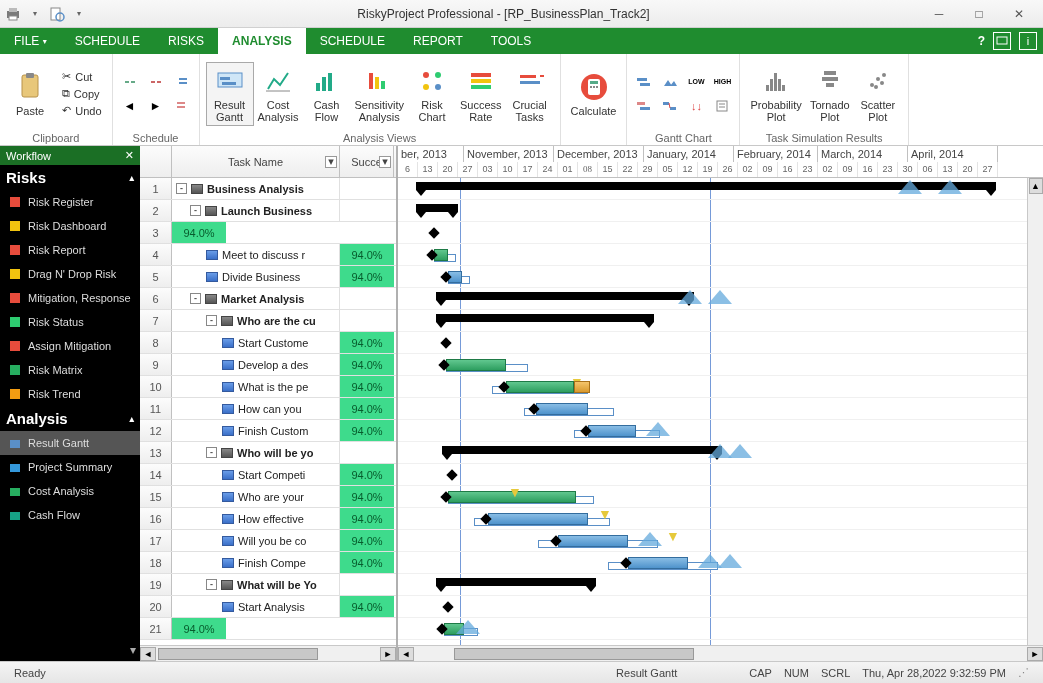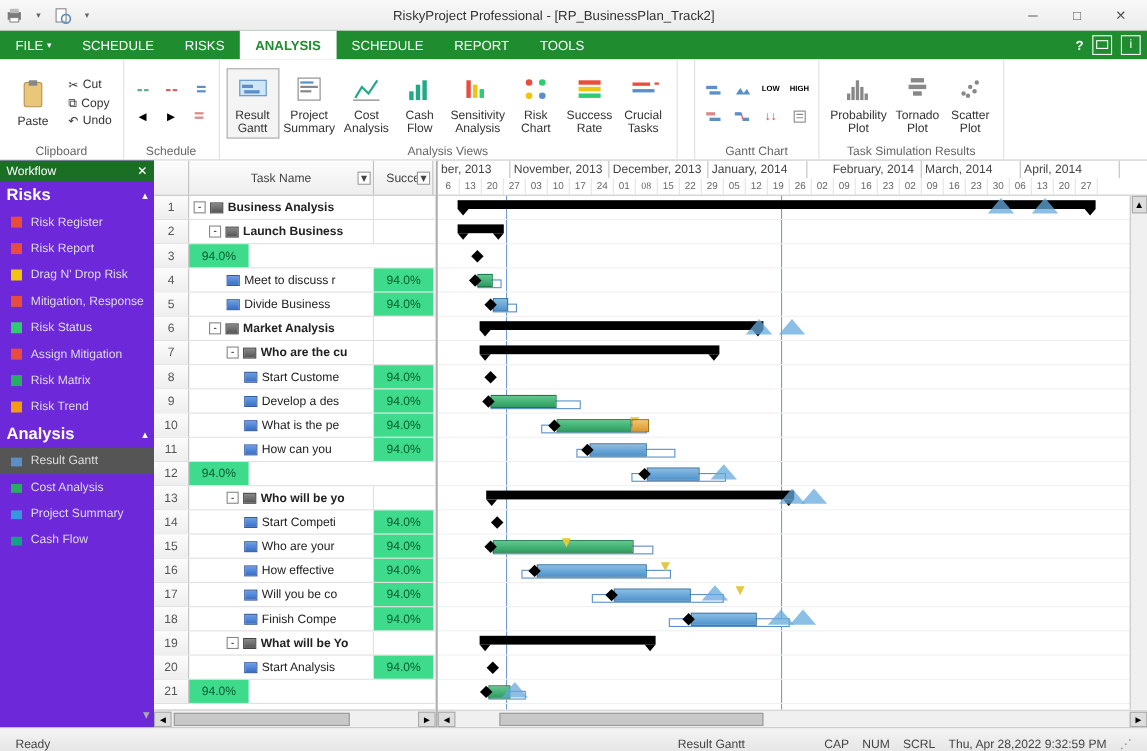--- a/index.html
+++ b/index.html
@@ -30,21 +30,21 @@
 .bigbtn.sel { border:1px solid #a9a9a9; background:#f4f4f4;}
 .bigbtn .bicon { width:32px; height:32px; margin-bottom:2px;}
 .bigbtn .btxt { font-size:11px; text-align:center; line-height:12px; color:#333;}
 .smallcol { display:flex; flex-direction:column; gap:2px; margin-left:4px;}
 .smallbtn { display:flex; align-items:center; gap:4px; padding:1px 4px; font-size:11px; cursor:pointer; color:#333;}
 .iconrow { display:flex; gap:4px;}
 .iconcell{ width:22px;height:20px;border:1px solid transparent;display:flex;align-items:center;justify-content:center;cursor:pointer;}
 
 
 .main { display:flex; height:515px;}
-.sidebar { width:140px; background:#6d28d9; color:#fff; display:flex; flex-direction:column;}
+.sidebar { width:140px; background:#000000; color:#fff; display:flex; flex-direction:column;}
 .sidebar .hdr { background:#1b6f25; padding:3px 6px; font-size:11px; display:flex; justify-content:space-between; align-items:center;}
 .sidebar .section-title { font-size:15px; font-weight:bold; padding:4px 6px; display:flex; justify-content:space-between; align-items:center; color:#fff;}
 .sidebar .navitem { padding:5px 6px 5px 8px; display:flex; align-items:center; gap:6px; font-size:11px; cursor:pointer; color:#ddd;}
 .sidebar .navitem.active { background:#555;}
 .sidebar .nicon { width:14px; height:14px; flex-shrink:0;}
 .sidebar .footer { margin-top:auto; display:flex; justify-content:flex-end; padding:4px;}
 
 .content { flex:1; display:flex; position:relative; overflow:hidden;}
 
 
@@ -84,21 +84,21 @@
 .diamond{position:absolute;width:8px;height:8px;top:7px;background:#000;transform:rotate(45deg);}
 .marker{position:absolute;top:-2px;font-size:14px;}
 .vline{position:absolute;top:0;bottom:0;width:1px;background:#3a6fc8;opacity:.7;}
 .gscroll{height:16px;background:#f0f0f0;border-top:1px solid #c8c8c8;display:flex;align-items:center;}
 .gscroll .thumb{height:12px;background:#c8c8c8;border:1px solid #999;}
 .gscroll .arrow{width:16px;height:14px;background:#ddd;border:1px solid #aaa;display:flex;align-items:center;justify-content:center;font-size:9px;}
 .vscroll{width:16px;position:absolute;right:0;top:32px;bottom:16px;background:#f0f0f0;border-left:1px solid #c8c8c8;}
 .vscroll .arrow{height:16px;width:14px;background:#ddd;border:1px solid #aaa;display:flex;align-items:center;justify-content:center;font-size:9px;margin:0 auto;}
 
 
-.statusbar { height:22px; background:linear-gradient(#f4f4f4,#e6e6e6); border-top:1px solid #c8c8c8; display:flex; align-items:flex-end; padding:0 8px; font-size:11px; color:#444;}
+.statusbar { height:22px; background:linear-gradient(#f4f4f4,#e6e6e6); border-top:1px solid #c8c8c8; display:flex; align-items:center; padding:0 8px; font-size:11px; color:#444;}
 .statusbar .sp{flex:1;}
 .statusbar .seg{padding:0 6px;}
 </style>
 </head>
 <body>
 
 <div class="titlebar">
   <div class="qat">
     <span class="ic">
         <svg width="16" height="16">
@@ -212,29 +212,20 @@
         <div class="bigbtn sel">
           <div class="bicon"><svg width="32" height="32">
               <rect x="4" y="8" width="24" height="14" fill="#cfe6f7" stroke="#5a8fc7"></rect>
               <rect x="6" y="12" width="10" height="3" fill="#5a8fc7"></rect>
               <rect x="8" y="17" width="14" height="3" fill="#5a8fc7"></rect>
             </svg></div>
           <div class="btxt">Result<br>Gantt</div>
         </div>
         <div class="bigbtn">
           <div class="bicon"><svg width="32" height="32">
-              <rect x="6" y="6" width="20" height="20" fill="#fff" stroke="#888"></rect>
-              <rect x="8" y="9" width="12" height="2" fill="#5a8fc7"></rect>
-              <rect x="8" y="13" width="16" height="2" fill="#888"></rect>
-              <rect x="8" y="17" width="10" height="2" fill="#888"></rect>
-            </svg></div>
-          <div class="btxt">Project<br>Summary</div>
-        </div>
-        <div class="bigbtn">
-          <div class="bicon"><svg width="32" height="32">
               <path d="M6 24 L12 14 L18 20 L26 8" stroke="#2a8" stroke-width="2" fill="none"></path>
               <path d="M4 26 H28" stroke="#888"></path>
             </svg></div>
           <div class="btxt">Cost<br>Analysis</div>
         </div>
         <div class="bigbtn">
           <div class="bicon"><svg width="32" height="32">
               <rect x="6" y="18" width="4" height="8" fill="#2a8"></rect>
               <rect x="12" y="12" width="4" height="14" fill="#2a8"></rect>
               <rect x="18" y="8" width="4" height="18" fill="#2a8"></rect>
@@ -272,20 +263,33 @@
               <rect x="6" y="16" width="20" height="3" fill="#5a8fc7"></rect>
               <path d="M26 11 L30 11" stroke="#e74c3c" stroke-width="2"></path>
             </svg></div>
           <div class="btxt">Crucial<br>Tasks</div>
         </div>
       </div>
     <div class="label">Analysis Views</div>
   </div>
 
   <div class="rgroup">
+    <div class="body">
+      <div class="bigbtn">
+        <div class="bicon"><svg width="32" height="32">
+              <circle cx="16" cy="16" r="13" fill="#e74c3c"></circle>
+              <rect x="10" y="8" width="12" height="16" rx="2" fill="#fff"></rect>
+              <rect x="12" y="10" width="8" height="3" fill="#5a8"></rect>
+              <rect x="12" y="15" width="2" height="2" fill="#888"></rect>
+              <rect x="15" y="15" width="2" height="2" fill="#888"></rect>
+              <rect x="18" y="15" width="2" height="2" fill="#888"></rect>
+            </svg></div>
+        <div class="btxt">Calculate</div>
+      </div>
+    </div>
     <div class="label">&nbsp;</div>
   </div>
 
   <div class="rgroup" style="min-width:100px;">
     <div class="body" style="flex-direction:column;gap:4px;justify-content:center;">
       <div class="iconrow">
         <div class="iconcell">
             <svg width="16" height="12">
               <rect x="1" y="2" width="10" height="3" fill="#5a8fc7"></rect>
               <rect x="4" y="7" width="10" height="3" fill="#5a8fc7"></rect>
@@ -377,20 +381,26 @@
       </div>
     <div id="risk-items">
         <div class="navitem">
           <span class="nicon"><svg width="14" height="14">
               <rect x="2" y="2" width="10" height="10" fill="#e74c3c"></rect>
             </svg></span>
           <span>Risk Register</span>
         </div>
         <div class="navitem">
           <span class="nicon"><svg width="14" height="14">
+              <rect x="2" y="2" width="10" height="10" fill="#f1c40f"></rect>
+            </svg></span>
+          <span>Risk Dashboard</span>
+        </div>
+        <div class="navitem">
+          <span class="nicon"><svg width="14" height="14">
               <rect x="2" y="2" width="10" height="10" fill="#e74c3c"></rect>
             </svg></span>
           <span>Risk Report</span>
         </div>
         <div class="navitem">
           <span class="nicon"><svg width="14" height="14">
               <rect x="2" y="2" width="10" height="10" fill="#f1c40f"></rect>
             </svg></span>
           <span>Drag N' Drop Risk</span>
         </div>
@@ -431,29 +441,29 @@
       </div>
     <div id="analysis-items">
         <div class="navitem active">
           <span class="nicon"><svg width="14" height="14">
               <rect x="2" y="4" width="10" height="8" fill="#5a8fc7"></rect>
             </svg></span>
           <span>Result Gantt</span>
         </div>
         <div class="navitem">
           <span class="nicon"><svg width="14" height="14">
+              <rect x="2" y="4" width="10" height="8" fill="#3498db"></rect>
+            </svg></span>
+          <span>Project Summary</span>
+        </div>
+        <div class="navitem">
+          <span class="nicon"><svg width="14" height="14">
               <rect x="2" y="4" width="10" height="8" fill="#27ae60"></rect>
             </svg></span>
           <span>Cost Analysis</span>
-        </div>
-        <div class="navitem">
-          <span class="nicon"><svg width="14" height="14">
-              <rect x="2" y="4" width="10" height="8" fill="#3498db"></rect>
-            </svg></span>
-          <span>Project Summary</span>
         </div>
         <div class="navitem">
           <span class="nicon"><svg width="14" height="14">
               <rect x="2" y="4" width="10" height="8" fill="#16a085"></rect>
             </svg></span>
           <span>Cash Flow</span>
         </div>
       </div>
     <div class="footer">
         <span style="color:#aaa;">▾</span>
@@ -558,20 +568,24 @@
           <div class="grow">
             <div class="rownum">11</div>
             <div class="taskcell indent3">
               <span class="ticon "></span>
               <span>How can you</span>
             </div>
             <div class="succ v">94.0%</div>
           </div>
           <div class="grow">
             <div class="rownum">12</div>
+            <div class="taskcell indent3">
+              <span class="ticon "></span>
+              <span>Finish Custom</span>
+            </div>
             <div class="succ v">94.0%</div>
           </div>
           <div class="grow">
             <div class="rownum">13</div>
             <div class="taskcell bold indent2">
               <span class="exp">-</span>
               <span class="ticon summary"></span>
               <span>Who will be yo</span>
             </div>
             <div class="succ "></div>
@@ -646,21 +660,21 @@
         </div>
     </div>
 
     <div class="gantt">
       <div class="ghead">
         <div class="months" id="months">
             <div class="m" style="width: 66px;">ber, 2013</div>
             <div class="m" style="width: 90px;">November, 2013</div>
             <div class="m" style="width: 90px;">December, 2013</div>
             <div class="m" style="width: 90px;">January, 2014</div>
-            <div class="m" style="width: 84px; margin-left: 20px;">February, 2014</div>
+            <div class="m" style="width: 84px;">February, 2014</div>
             <div class="m" style="width: 90px;">March, 2014</div>
             <div class="m" style="width: 90px;">April, 2014</div>
           </div>
         <div class="days" id="days">
             <div class="d" style="width: 20px;">6</div>
             <div class="d" style="width: 20px;">13</div>
             <div class="d" style="width: 20px;">20</div>
             <div class="d" style="width: 20px;">27</div>
             <div class="d" style="width: 20px;">03</div>
             <div class="d" style="width: 20px;">10</div>

